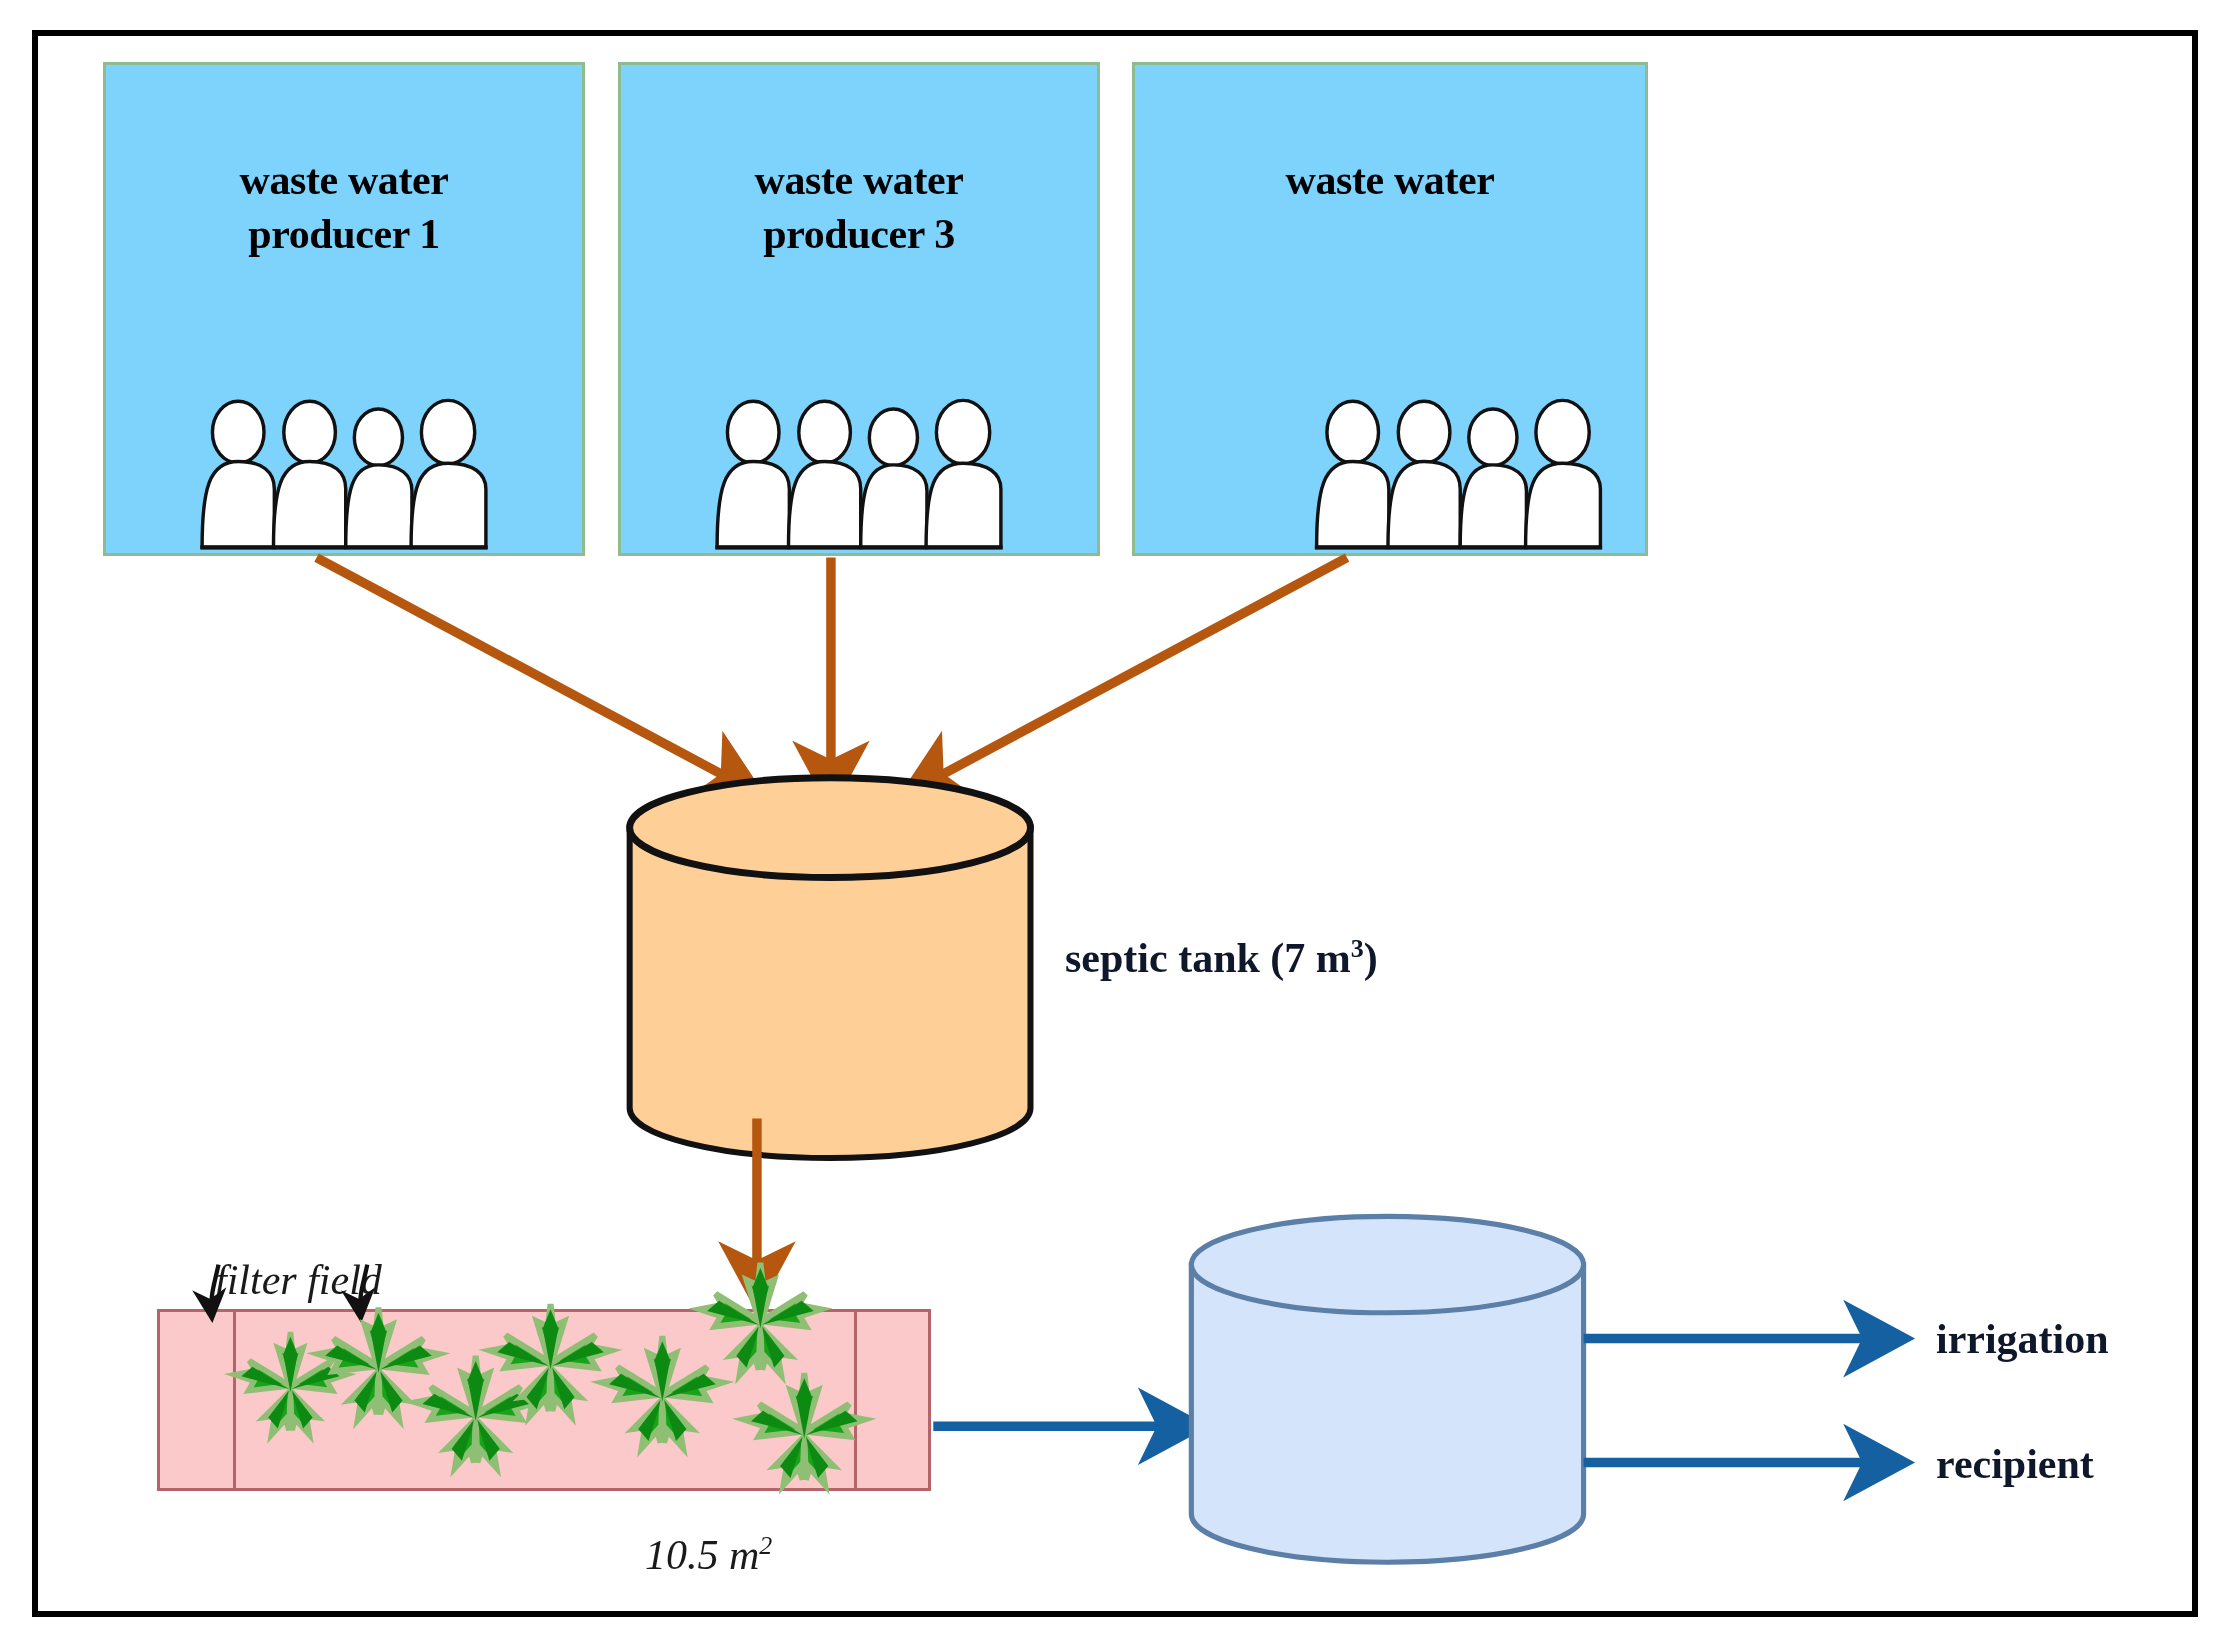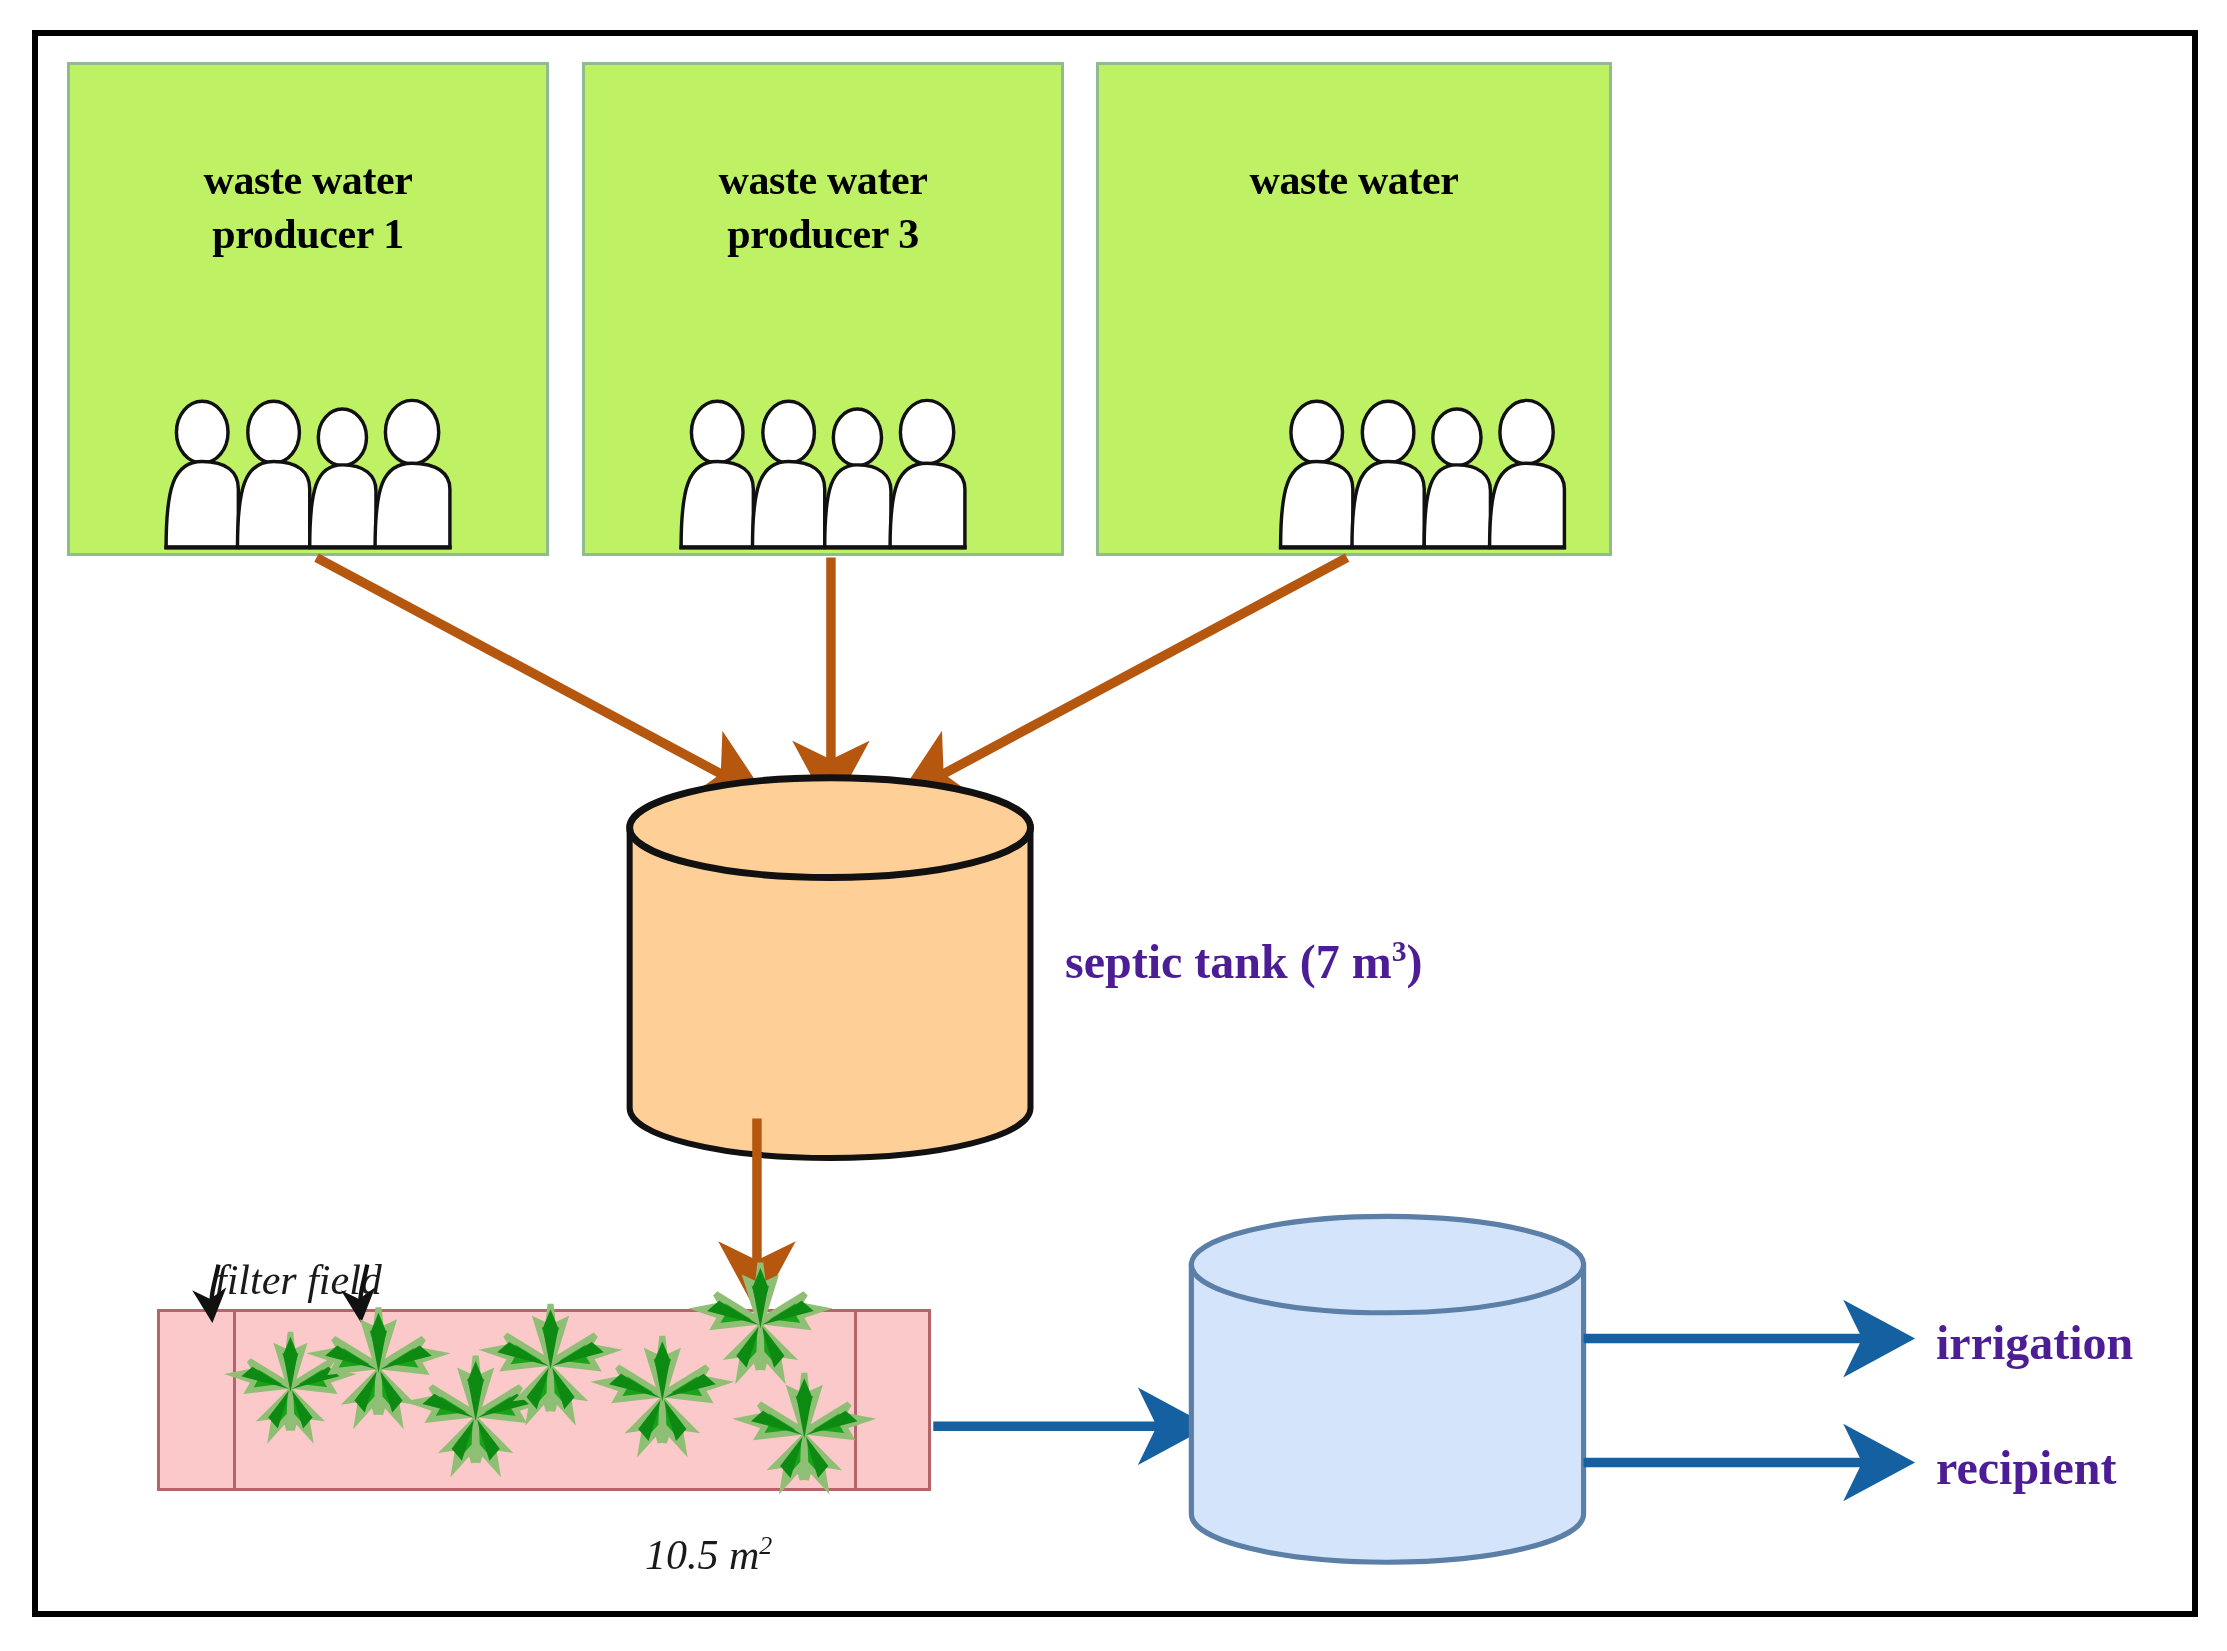--- a/index.html
+++ b/index.html
@@ -34,23 +34,24 @@
     position: absolute;
     left: 0;
     top: 0;
     width: 2227px;
     height: 1651px;
     pointer-events: none;
   }
   
   .producer-box {
     position: absolute;
-    background: #bef264;
+    background: #7dd3fc;
     border: 3.4px solid #8fbc8f;
     box-sizing: border-box;
+    margin-left: 36px;
   }
   .producer-label {
     position: absolute;
     left: 0;
     right: 0;
     top: 89px;
     text-align: center;
     font-weight: bold;
     font-size: 42px;
     line-height: 1.28;
@@ -60,22 +61,22 @@
   .people {
     position: absolute;
     bottom: -1.7px;
     left: 50%;
     transform: translateX(-50%);
   }
   
   .lbl-bold {
     position: absolute;
     font-weight: bold;
-    font-size: 48px;
-    color: #4c1d95;
+    font-size: 42px;
+    color: #0f172a;
     white-space: nowrap;
     line-height: 1.22;
   }
   .lbl-italic {
     position: absolute;
     font-style: italic;
     font-size: 42px;
     color: #1a1a1a;
     white-space: nowrap;
   }

